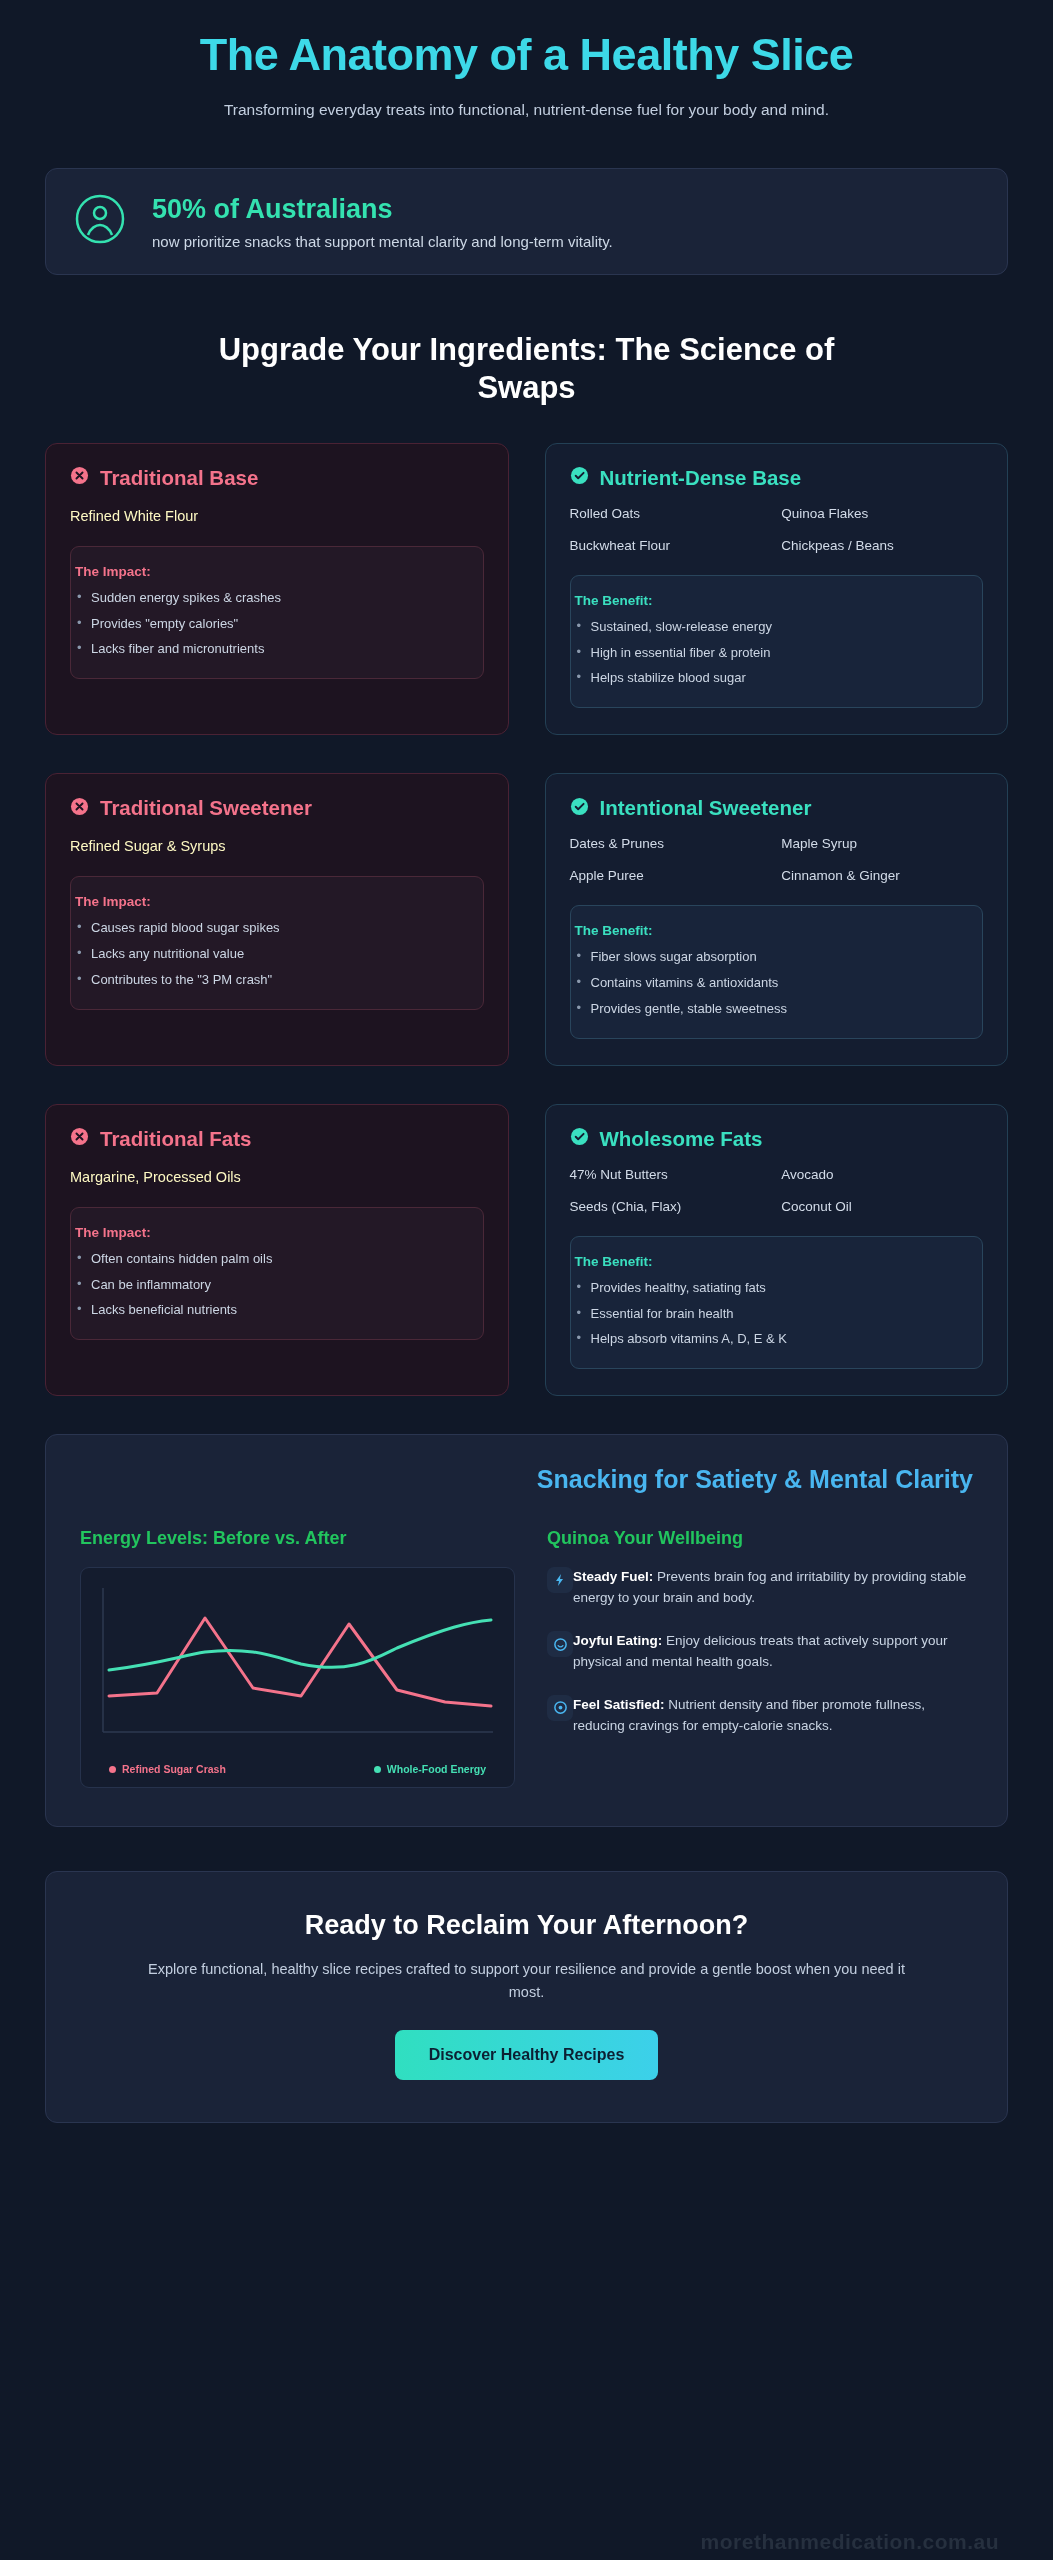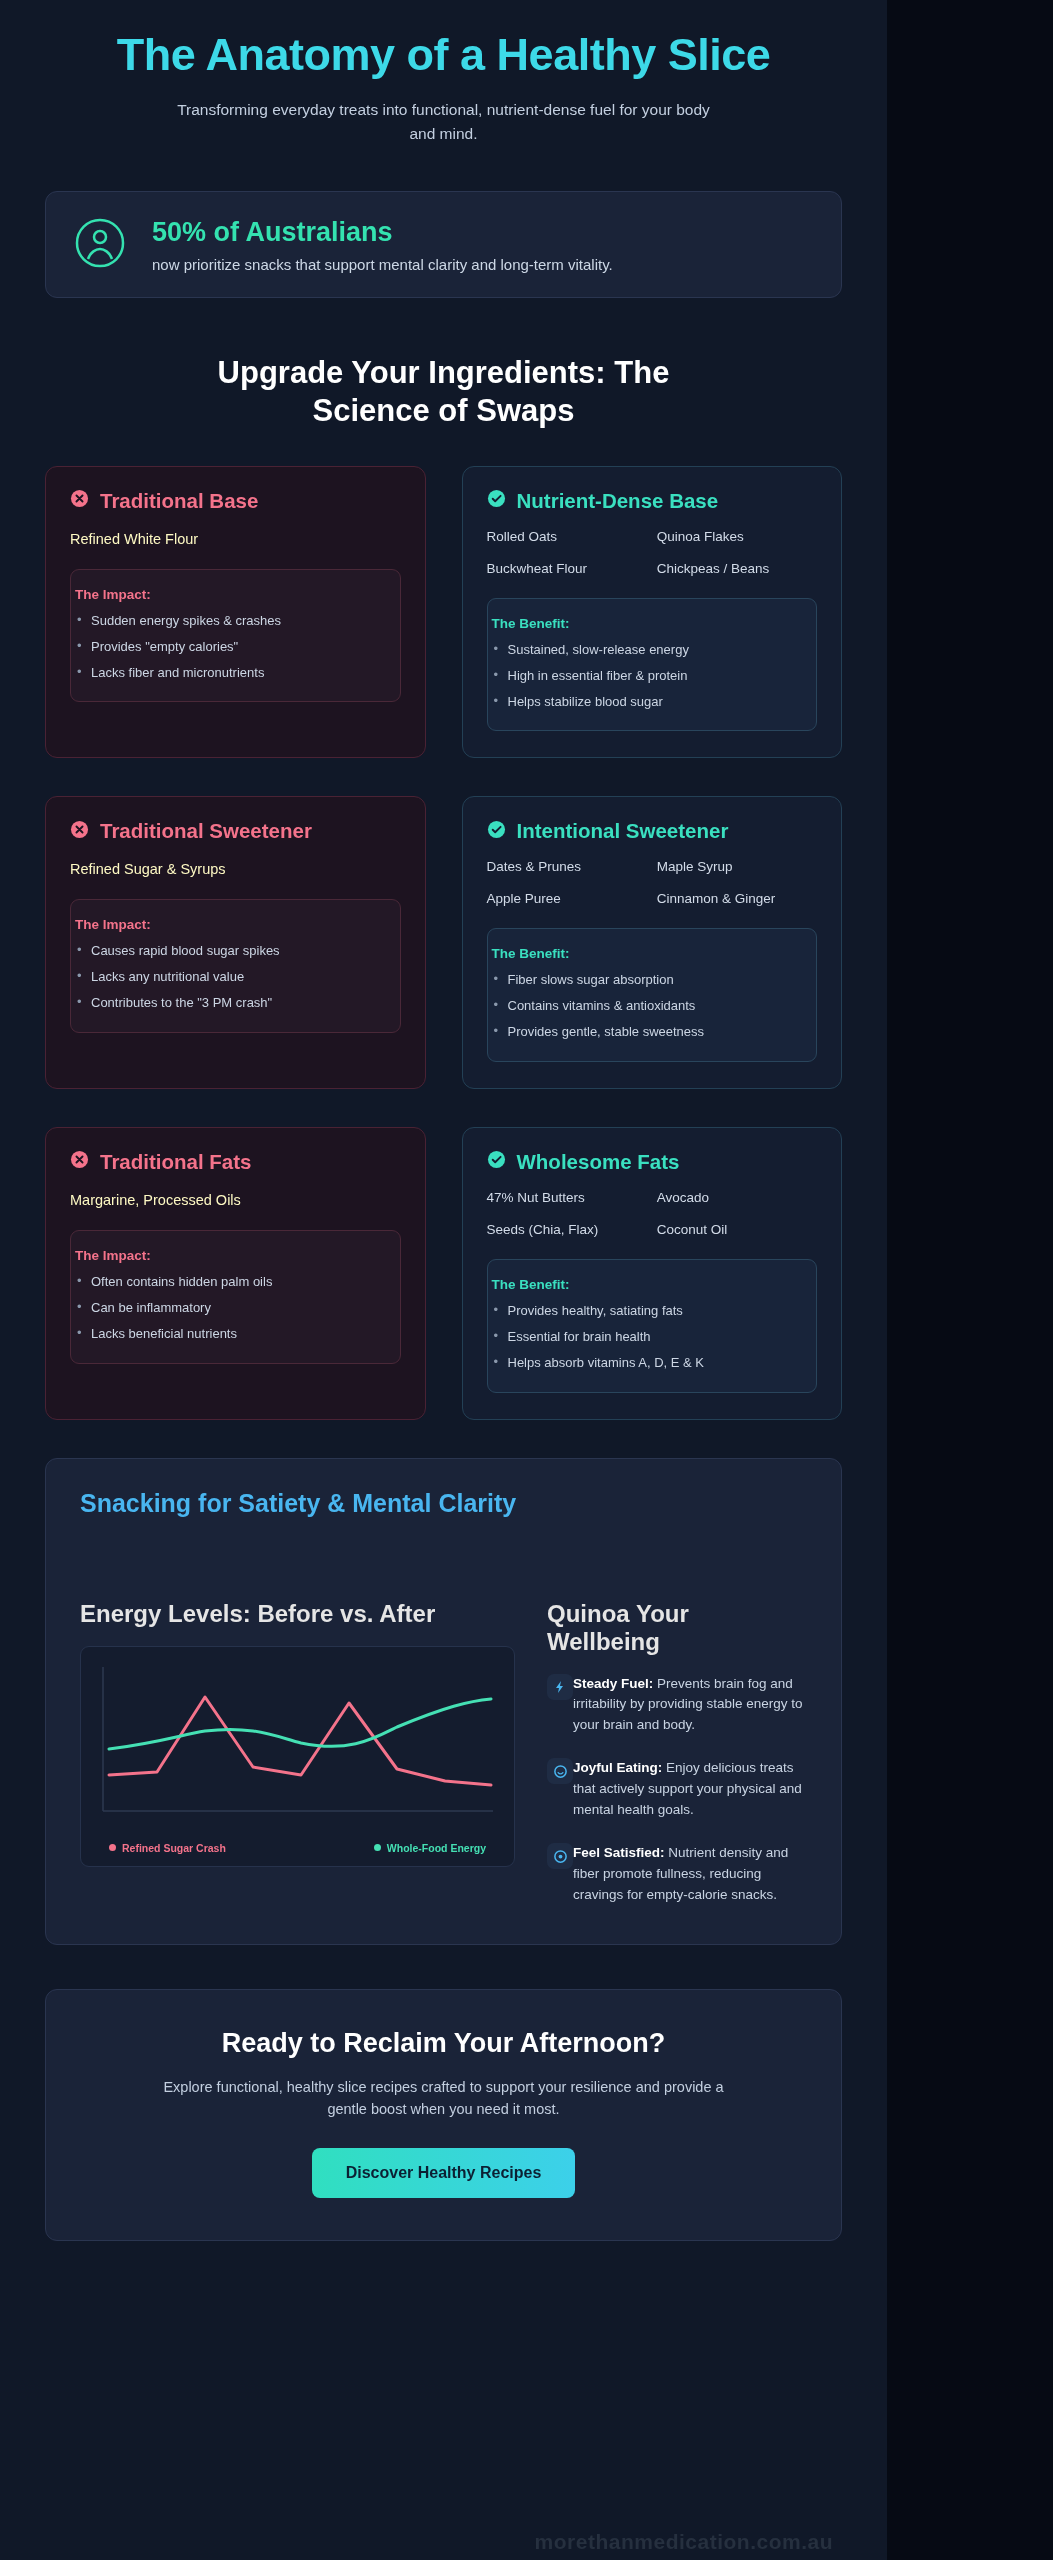--- a/index.html
+++ b/index.html
@@ -5,21 +5,21 @@
   * { box-sizing: border-box; margin: 0; padding: 0; }
   body {
     width: 1053px;
     height: 2560px;
     background: #060a14;
     font-family: "Liberation Sans", sans-serif;
     color: #e6edf7;
     overflow: hidden;
   }
   .page {
-    width: 887px;
+    width: 1053px;
     min-height: 2560px;
     background: #101828;
     padding: 0 45px 0 45px;
     position: relative;
   }
   
   .hero { padding: 30px 0 0; text-align: center; }
   .hero h1 {
     font-size: 45px;
     line-height: 1.12;
@@ -152,35 +152,34 @@
   }
   
   .panel {
     margin-top: 26px;
     background: #1a2338;
     border: 1px solid #2a3550;
     border-radius: 12px;
     padding: 30px 34px 38px;
   }
   .panel h2 {
-    text-align: left;
+    text-align: right;
     font-size: 25px;
     font-weight: bold;
     color: #49b6f0;
     margin-bottom: 34px;
   }
   .panel-body { display: flex; gap: 32px; }
   .panel-left { flex: 0 0 435px; }
   .panel-right { flex: 1 1 auto; }
   .panel h3 {
-    font-size: 24px;
-    font-weight: bold;
-    color: #e5e5e5;
+    font-size: 18px;
+    font-weight: bold;
+    color: #22c55e;
     margin-bottom: 18px;
-    margin-top: 48px;
   }
   .chart-box {
     background: #141c2e;
     border: 1px solid #26324c;
     border-radius: 9px;
     padding: 12px 14px 8px;
   }
   .legend {
     margin-top: 4px;
     display: flex;

